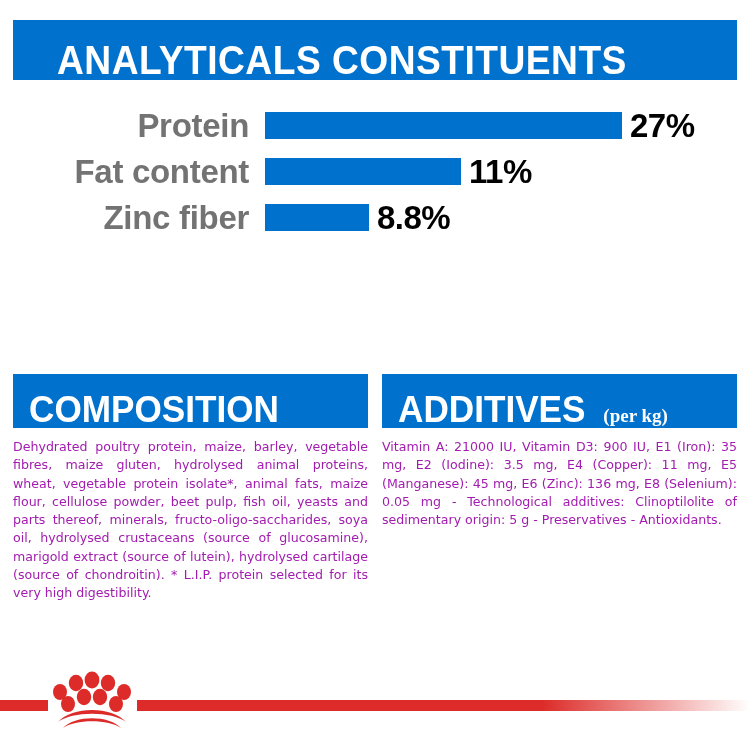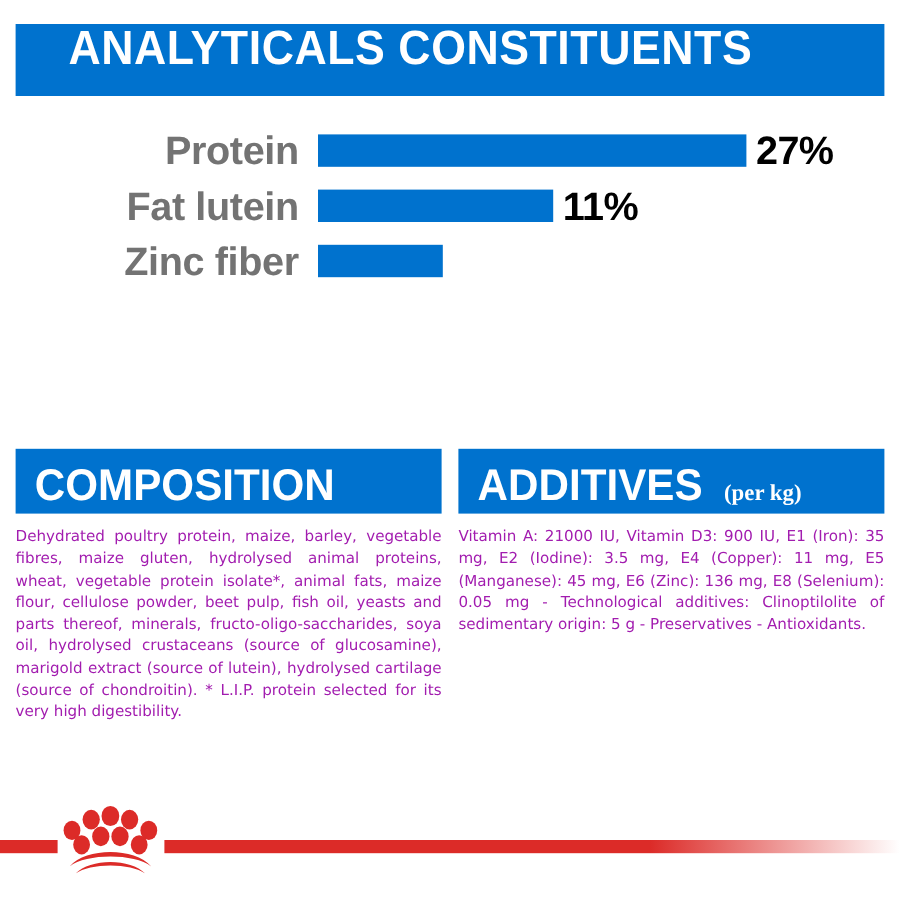--- a/index.html
+++ b/index.html
@@ -23,21 +23,21 @@
     top: 20px;
     width: 724px;
     height: 320px;
     box-sizing: border-box;
   }
 
   .banner {
     background: #0072CE;
     color: #ffffff;
     display: flex;
-    align-items: flex-start;
+    align-items: flex-end;
     box-sizing: border-box;
   }
   .banner-main {
     height: 60px;
     padding: 0 0 0 44px;
   }
   .banner-title {
     font-family: "Liberation Sans", sans-serif;
     font-weight: bold;
     font-size: 40px;
@@ -99,21 +99,21 @@
     width: 724px;
     display: flex;
     gap: 14px;
   }
   .panel {
     width: 355px;
   }
   .banner-sub {
     height: 54px;
     padding: 0 0 0 16px;
-    align-items: flex-start;
+    align-items: flex-end;
   }
   .banner-sub-inner {
     display: flex;
     align-items: baseline;
     gap: 8px;
     padding-top: 12px;
   }
   .banner-sub-title {
     font-family: "Liberation Sans", sans-serif;
     font-weight: bold;
@@ -186,31 +186,32 @@
 
     <div class="chart-row">
       <div class="chart-label">Protein</div>
       <div class="bar-wrap">
         <div class="bar" style="width:357px;"></div>
         <div class="bar-value">27%</div>
       </div>
     </div>
 
     <div class="chart-row">
-      <div class="chart-label">Fat lutein</div>
+      <div class="chart-label">Fat content</div>
       <div class="bar-wrap">
         <div class="bar" style="width:196px;"></div>
         <div class="bar-value">11%</div>
       </div>
     </div>
 
     <div class="chart-row">
       <div class="chart-label">Zinc fiber</div>
       <div class="bar-wrap">
         <div class="bar" style="width:104px;"></div>
+        <div class="bar-value">8.8%</div>
       </div>
     </div>
 
   </div>
 </section>
 
 <div class="panels">
 
   <section class="panel">
     <div class="banner banner-sub">

